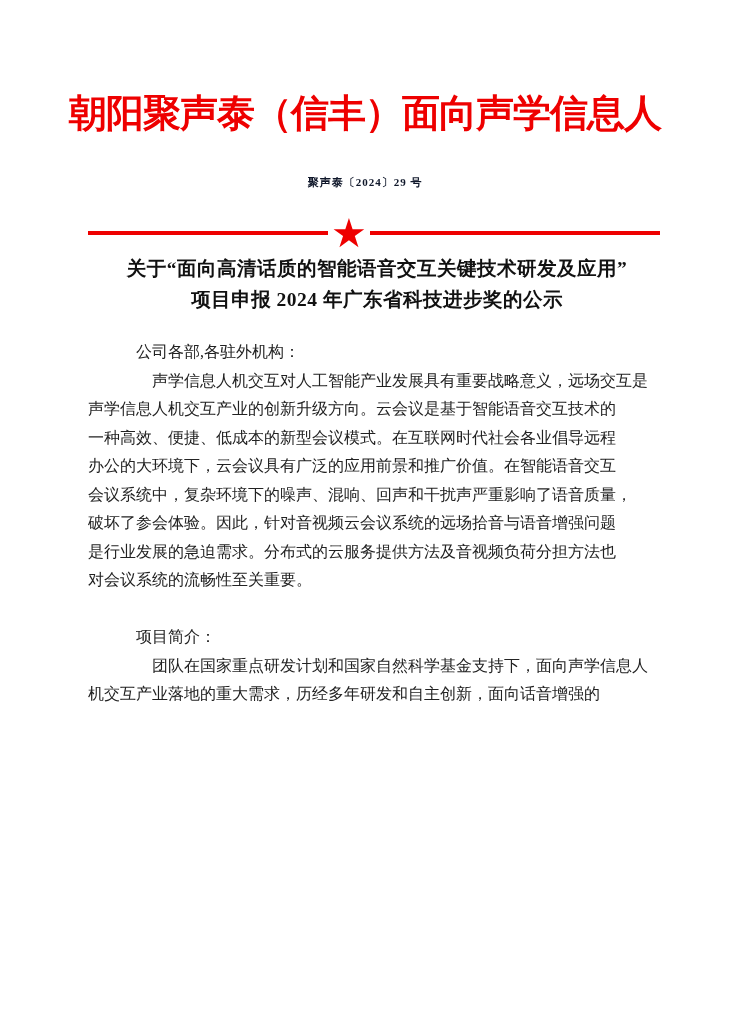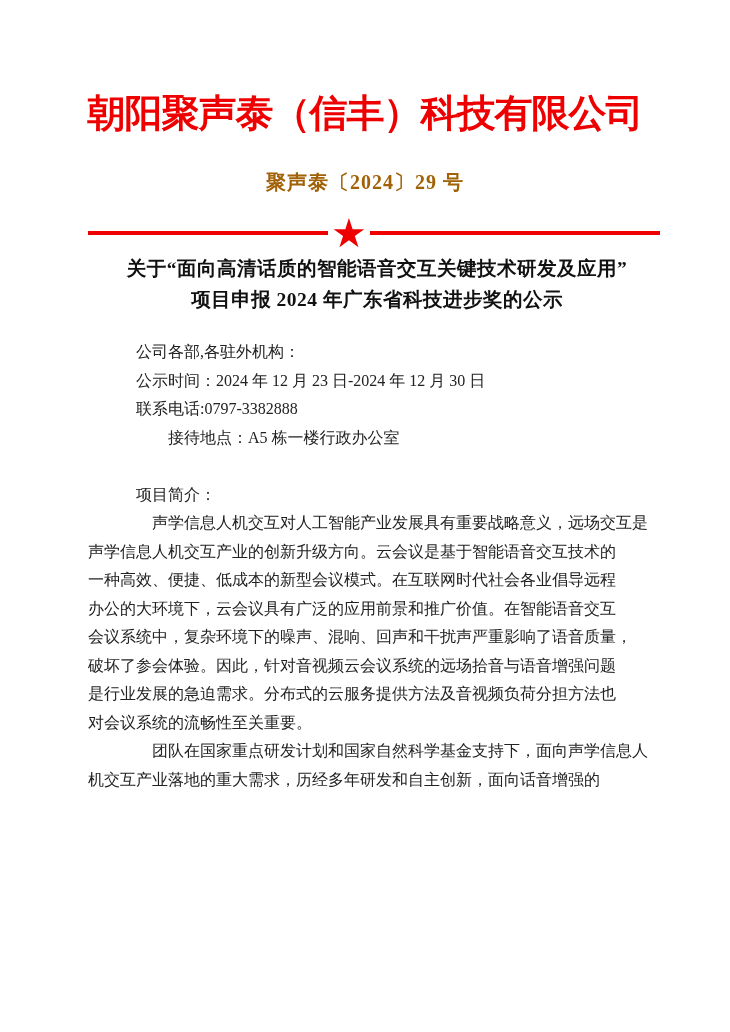--- a/index.html
+++ b/index.html
@@ -28,24 +28,24 @@
     color: #ee0000;
     letter-spacing: -1px;
     white-space: nowrap;
   }
   .doc-number {
     position: absolute;
     top: 168px;
     left: 0;
     right: 0;
     text-align: center;
-    font-size: 20px;
+    font-size: 11px;
     line-height: 28px;
     font-weight: bold;
-    color: #a16207;
+    color: #0f172a;
     letter-spacing: 1px;
   }
   .star-divider {
     position: absolute;
     top: 215px;
     left: 88px;
     width: 572px;
     height: 36px;
     display: flex;
     align-items: center;
@@ -87,44 +87,41 @@
     color: #222222;
   }
   .pre { white-space: pre; }
   .gap-before { margin-top: 28.5px; }
 </style>
 </head>
 <body>
 
 <div class="page">
 
-  <div class="company-title">朝阳聚声泰（信丰）科技有限公司</div>
+  <div class="company-title">朝阳聚声泰（信丰）面向声学信息人</div>
 
   <div class="doc-number">聚声泰〔2024〕29 号</div>
 
   <div class="star-divider">
     <span class="line-seg left"></span>
     <span class="star">★</span>
     <span class="line-seg right"></span>
   </div>
 
   <div class="doc-title">关于“面向高清话质的智能语音交互关键技术研发及应用”
 项目申报 2024 年广东省科技进步奖的公示</div>
 
   <div class="body-text">
     <div class="pre">　　　公司各部,各驻外机构：</div>
-    <div class="pre">　　　公示时间：2024 年 12 月 23 日-2024 年 12 月 30 日
-　　　联系电话:0797-3382888
-　　　　　接待地点：A5 栋一楼行政办公室</div>
-    <div class="pre gap-before">　　　项目简介：</div>
     <div class="pre">　　　　声学信息人机交互对人工智能产业发展具有重要战略意义，远场交互是
 声学信息人机交互产业的创新升级方向。云会议是基于智能语音交互技术的
 一种高效、便捷、低成本的新型会议模式。在互联网时代社会各业倡导远程
 办公的大环境下，云会议具有广泛的应用前景和推广价值。在智能语音交互
 会议系统中，复杂环境下的噪声、混响、回声和干扰声严重影响了语音质量，
 破坏了参会体验。因此，针对音视频云会议系统的远场拾音与语音增强问题
 是行业发展的急迫需求。分布式的云服务提供方法及音视频负荷分担方法也
 对会议系统的流畅性至关重要。</div>
+    <div class="pre gap-before">　　　项目简介：</div>
     <div class="pre">　　　　团队在国家重点研发计划和国家自然科学基金支持下，面向声学信息人
 机交互产业落地的重大需求，历经多年研发和自主创新，面向话音增强的</div>
   </div>
 
 </div>
 
 </body></html>

